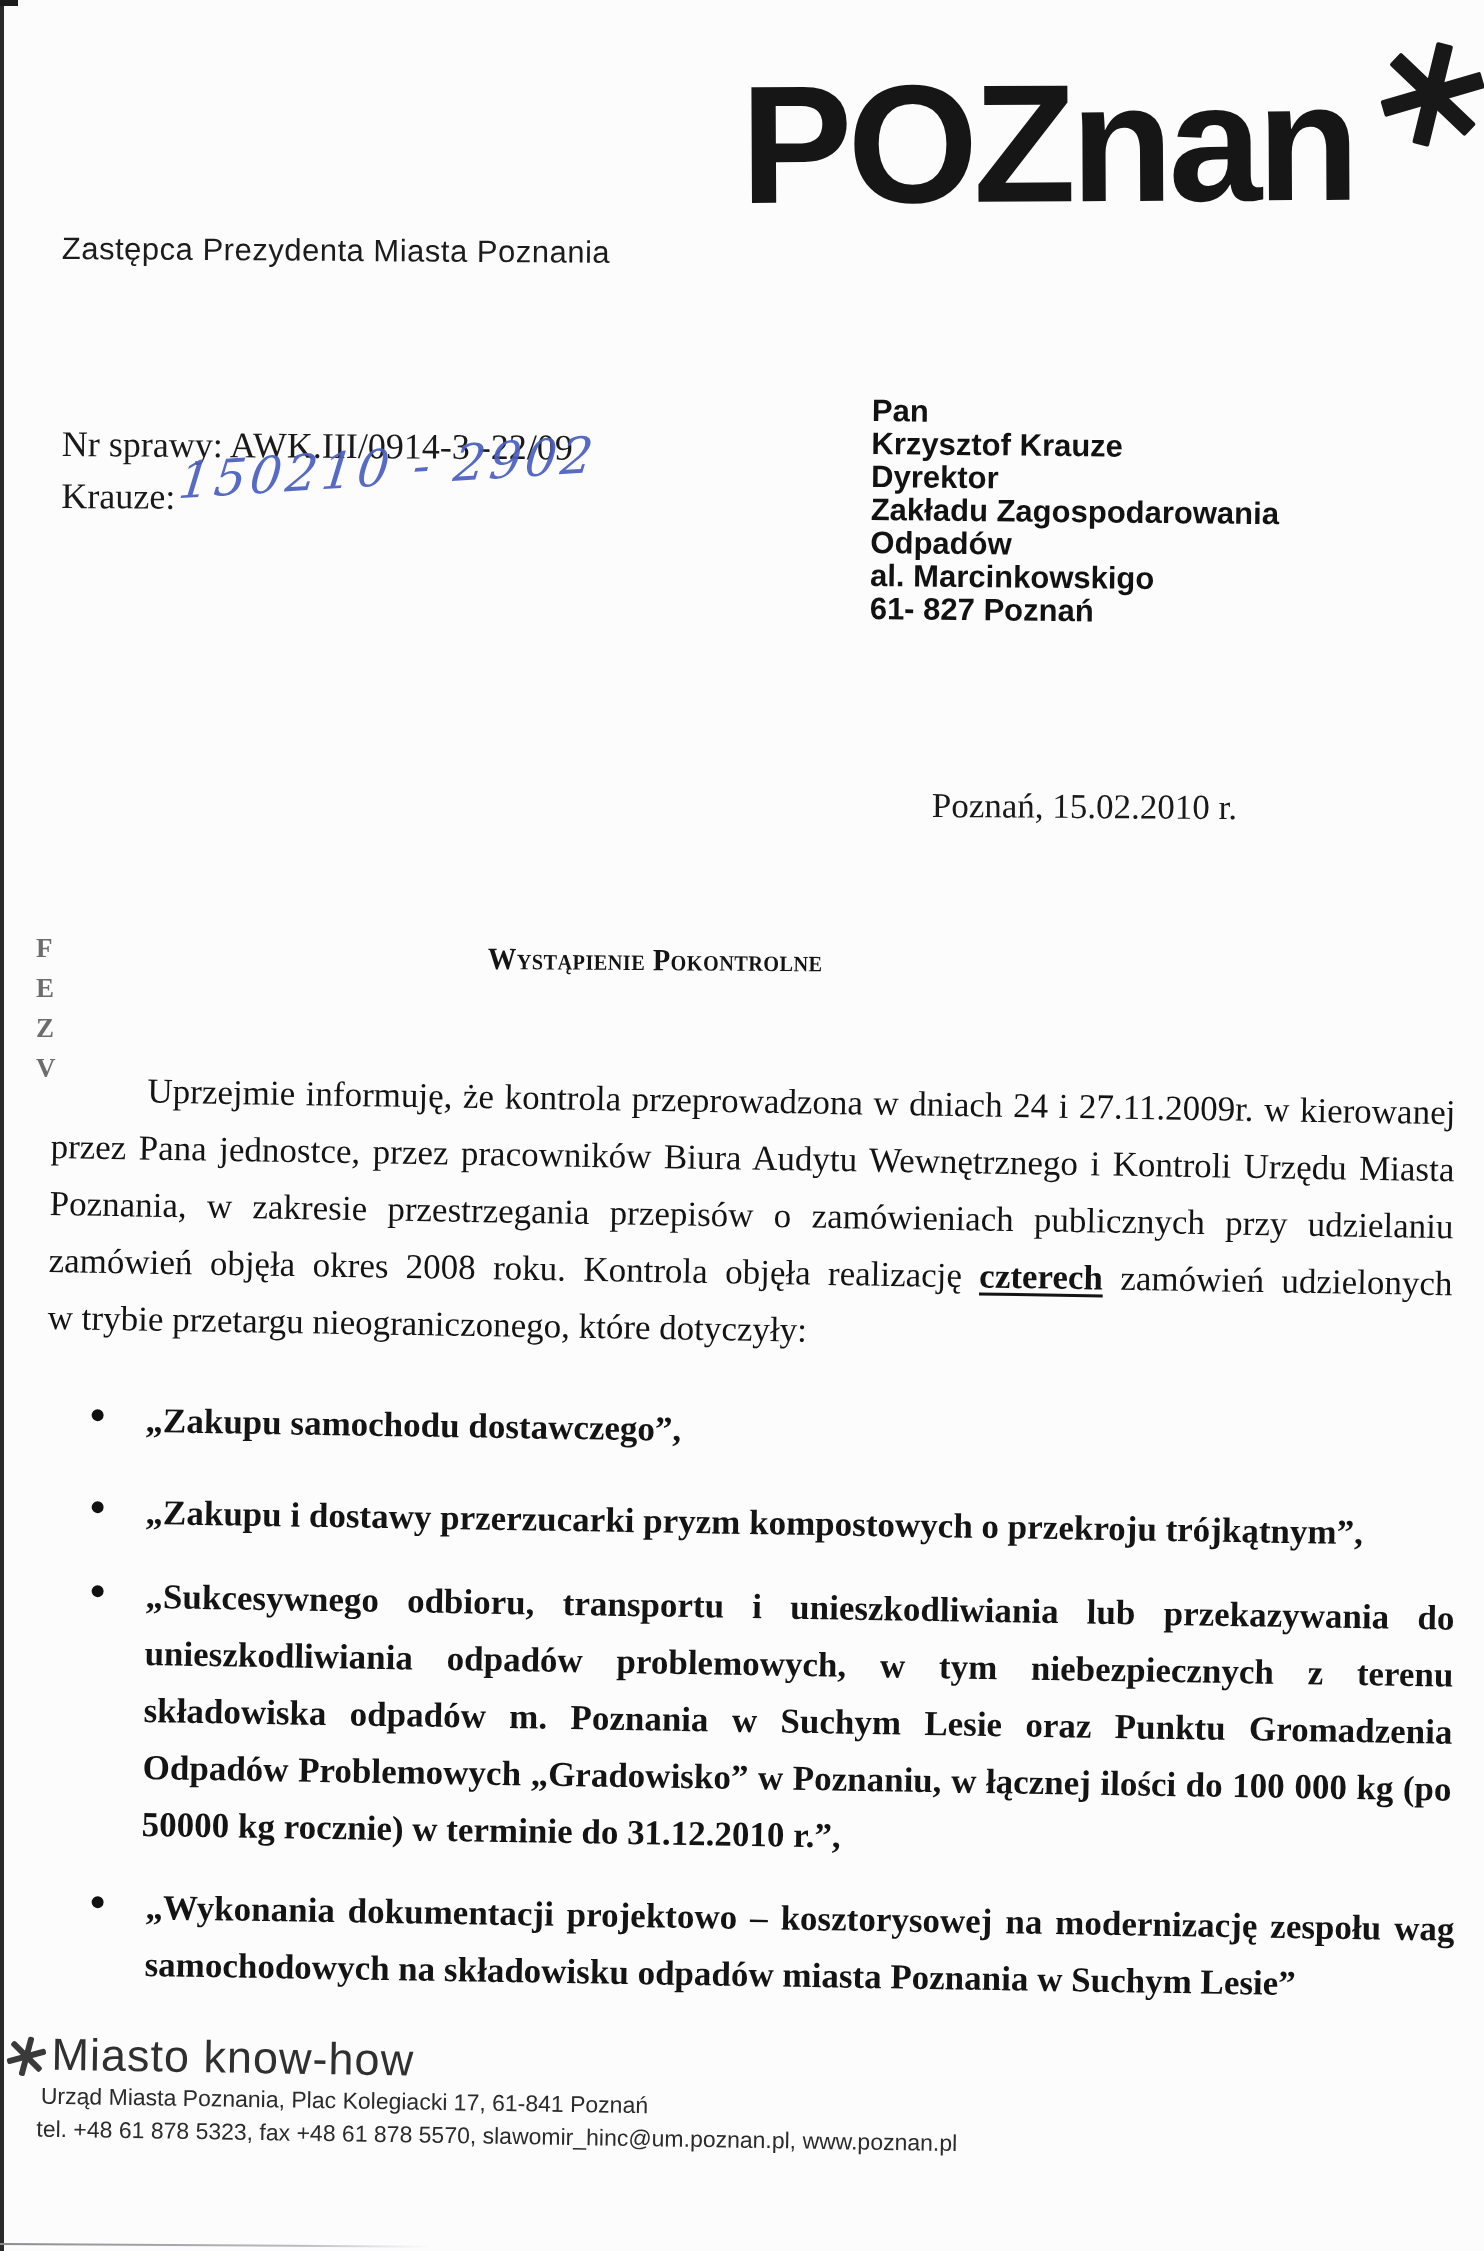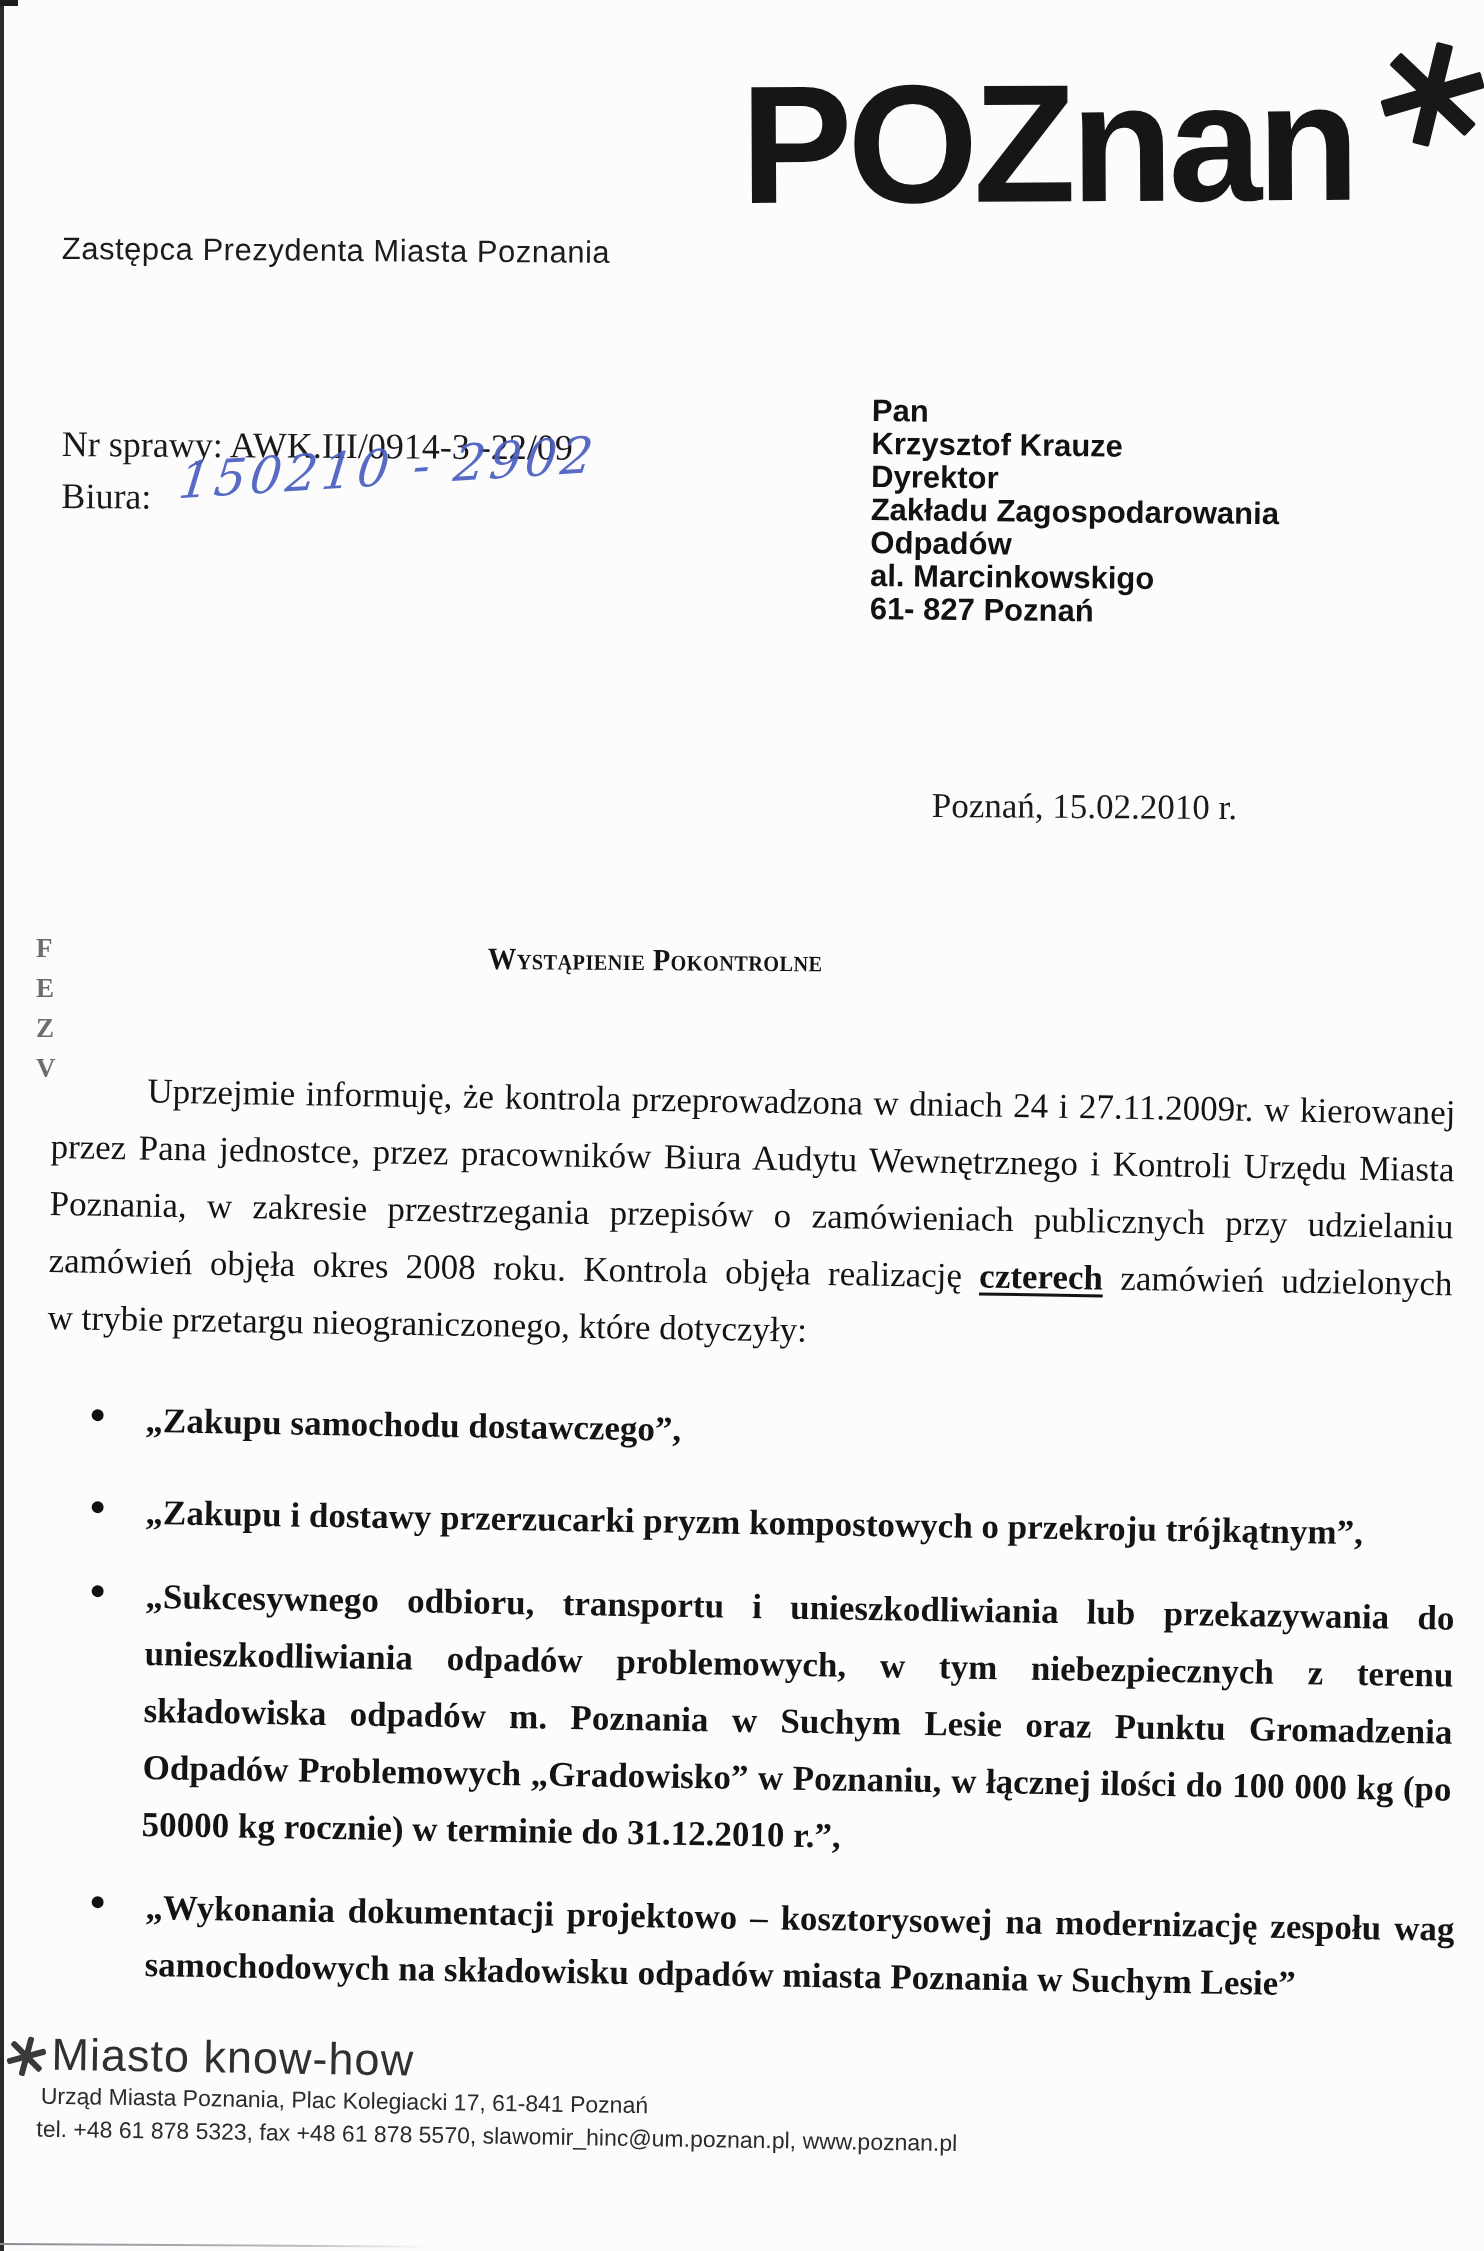--- a/index.html
+++ b/index.html
@@ -143,21 +143,21 @@
   </div>
 
   <div class="sender-title">Zastępca Prezydenta Miasta Poznania</div>
 
   <div class="ref">
     <div class="ref-row">
       <span>Nr sprawy:</span>
       <span>AWK.III/0914-3 -22/09</span>
     </div>
     <div class="ref-row">
-      <span>Biura:</span>
+      <span>Krauze:</span>
       <span class="handwriting">150210 - 2902</span>
     </div>
   </div>
 
   <div class="recipient">
     <div>Pan</div>
     <div>Krzysztof Krauze</div>
     <div>Dyrektor</div>
     <div>Zakładu Zagospodarowania</div>
     <div>Odpadów</div>

